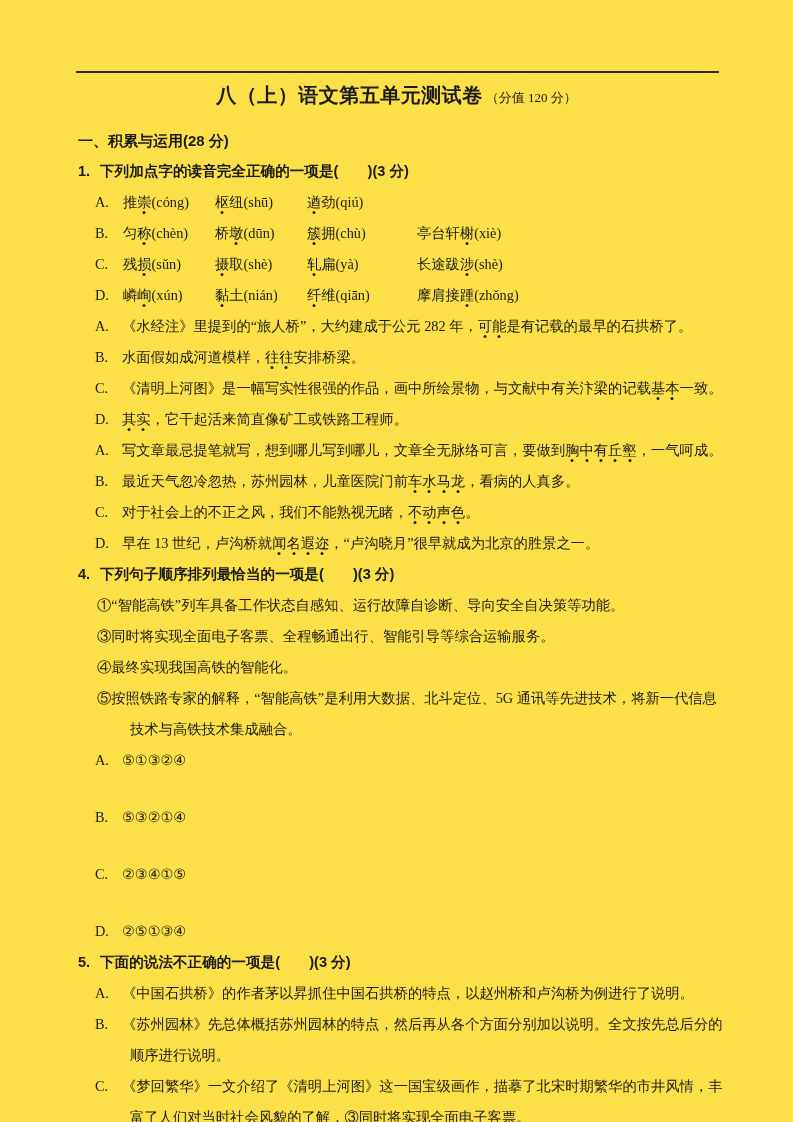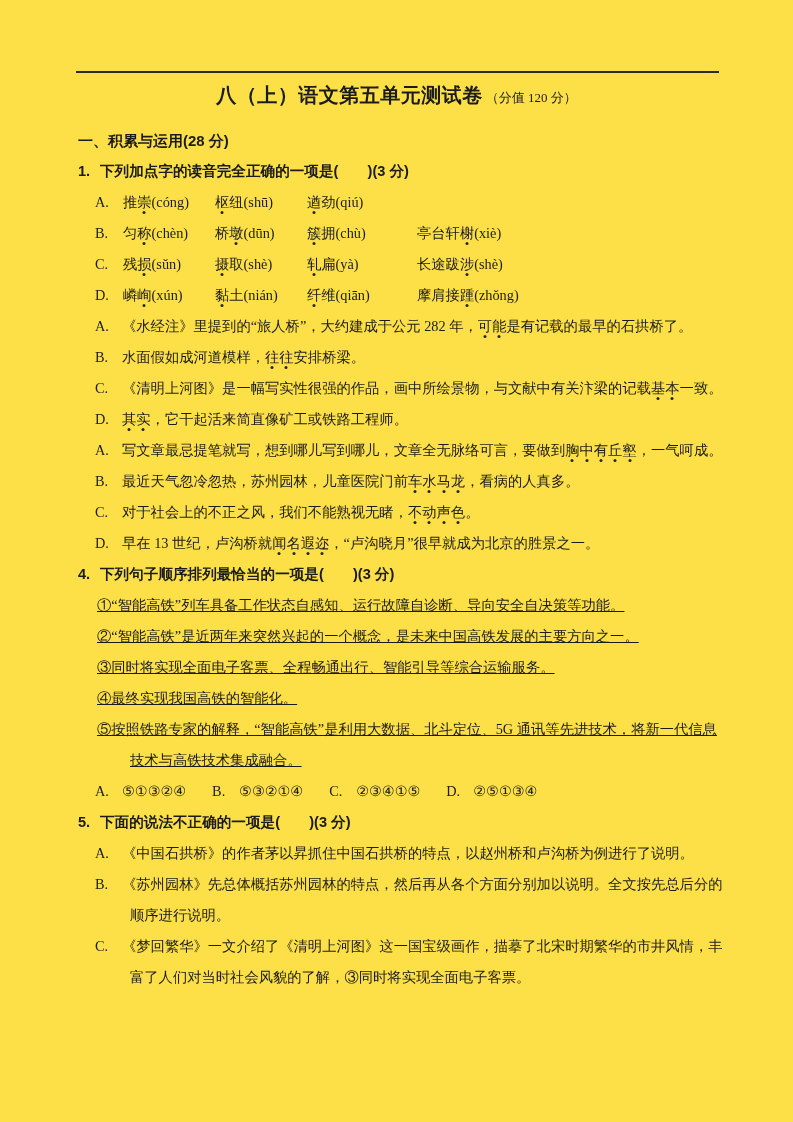--- a/index.html
+++ b/index.html
@@ -60,26 +60,26 @@
   .q1-label { flex:none; width:28px; }
   .q1-w1 { flex:none; width:92px; }
   .q1-w2 { flex:none; width:92px; }
   .q1-w3 { flex:none; width:110px; }
   .q1-w4 { flex:auto; }
   
   .q4-item {
     margin-left:19px;
     padding-left:33px;
     text-indent:-33px;
-    text-decoration:underline;
   }
   .choices {
     margin-left:17px;
     display:flex;
     gap:26px;
+    flex-direction:column;
   }
   .ch-label { display:inline-block; width:27px; }
   
   .emc { position:relative; }
   .emc::after {
     content:"";
     position:absolute;
     left:50%;
     bottom:-4px;
     transform:translateX(-50%);
@@ -156,21 +156,20 @@
       <span class="opt-label">C.</span><span><span>对于社会上的不正之风，我们不能熟视无睹，</span><span class="emc">不</span><span class="emc">动</span><span class="emc">声</span><span class="emc">色</span><span>。</span></span>
     </div>
     <div class="line opt">
       <span class="opt-label">D.</span><span><span>早在 13 世纪，卢沟桥就</span><span class="emc">闻</span><span class="emc">名</span><span class="emc">遐</span><span class="emc">迩</span><span>，“卢沟晓月”很早就成为北京的胜景之一。</span></span>
     </div>
 
     <div class="line stem">
       <span class="q-num">4.</span><span>下列句子顺序排列最恰当的一项是(　　)(3 分)</span>
     </div>
     <div class="line q4-item">①“智能高铁”列车具备工作状态自感知、运行故障自诊断、导向安全自决策等功能。</div>
-    <div class="line q4-item">②“智能高铁”是近两年来突然兴起的一个概念，是未来中国高铁发展的主要方向之一。</div>
     <div class="line q4-item">③同时将实现全面电子客票、全程畅通出行、智能引导等综合运输服务。</div>
     <div class="line q4-item">④最终实现我国高铁的智能化。</div>
     <div class="line q4-item">⑤按照铁路专家的解释，“智能高铁”是利用大数据、北斗定位、5G 通讯等先进技术，将新一代信息技术与高铁技术集成融合。</div>
     <div class="line choices">
       <span class="choice"><span class="ch-label">A.</span><span>⑤①③②④</span></span>
       <span class="choice"><span class="ch-label">B.</span><span>⑤③②①④</span></span>
       <span class="choice"><span class="ch-label">C.</span><span>②③④①⑤</span></span>
       <span class="choice"><span class="ch-label">D.</span><span>②⑤①③④</span></span>
     </div>
 

